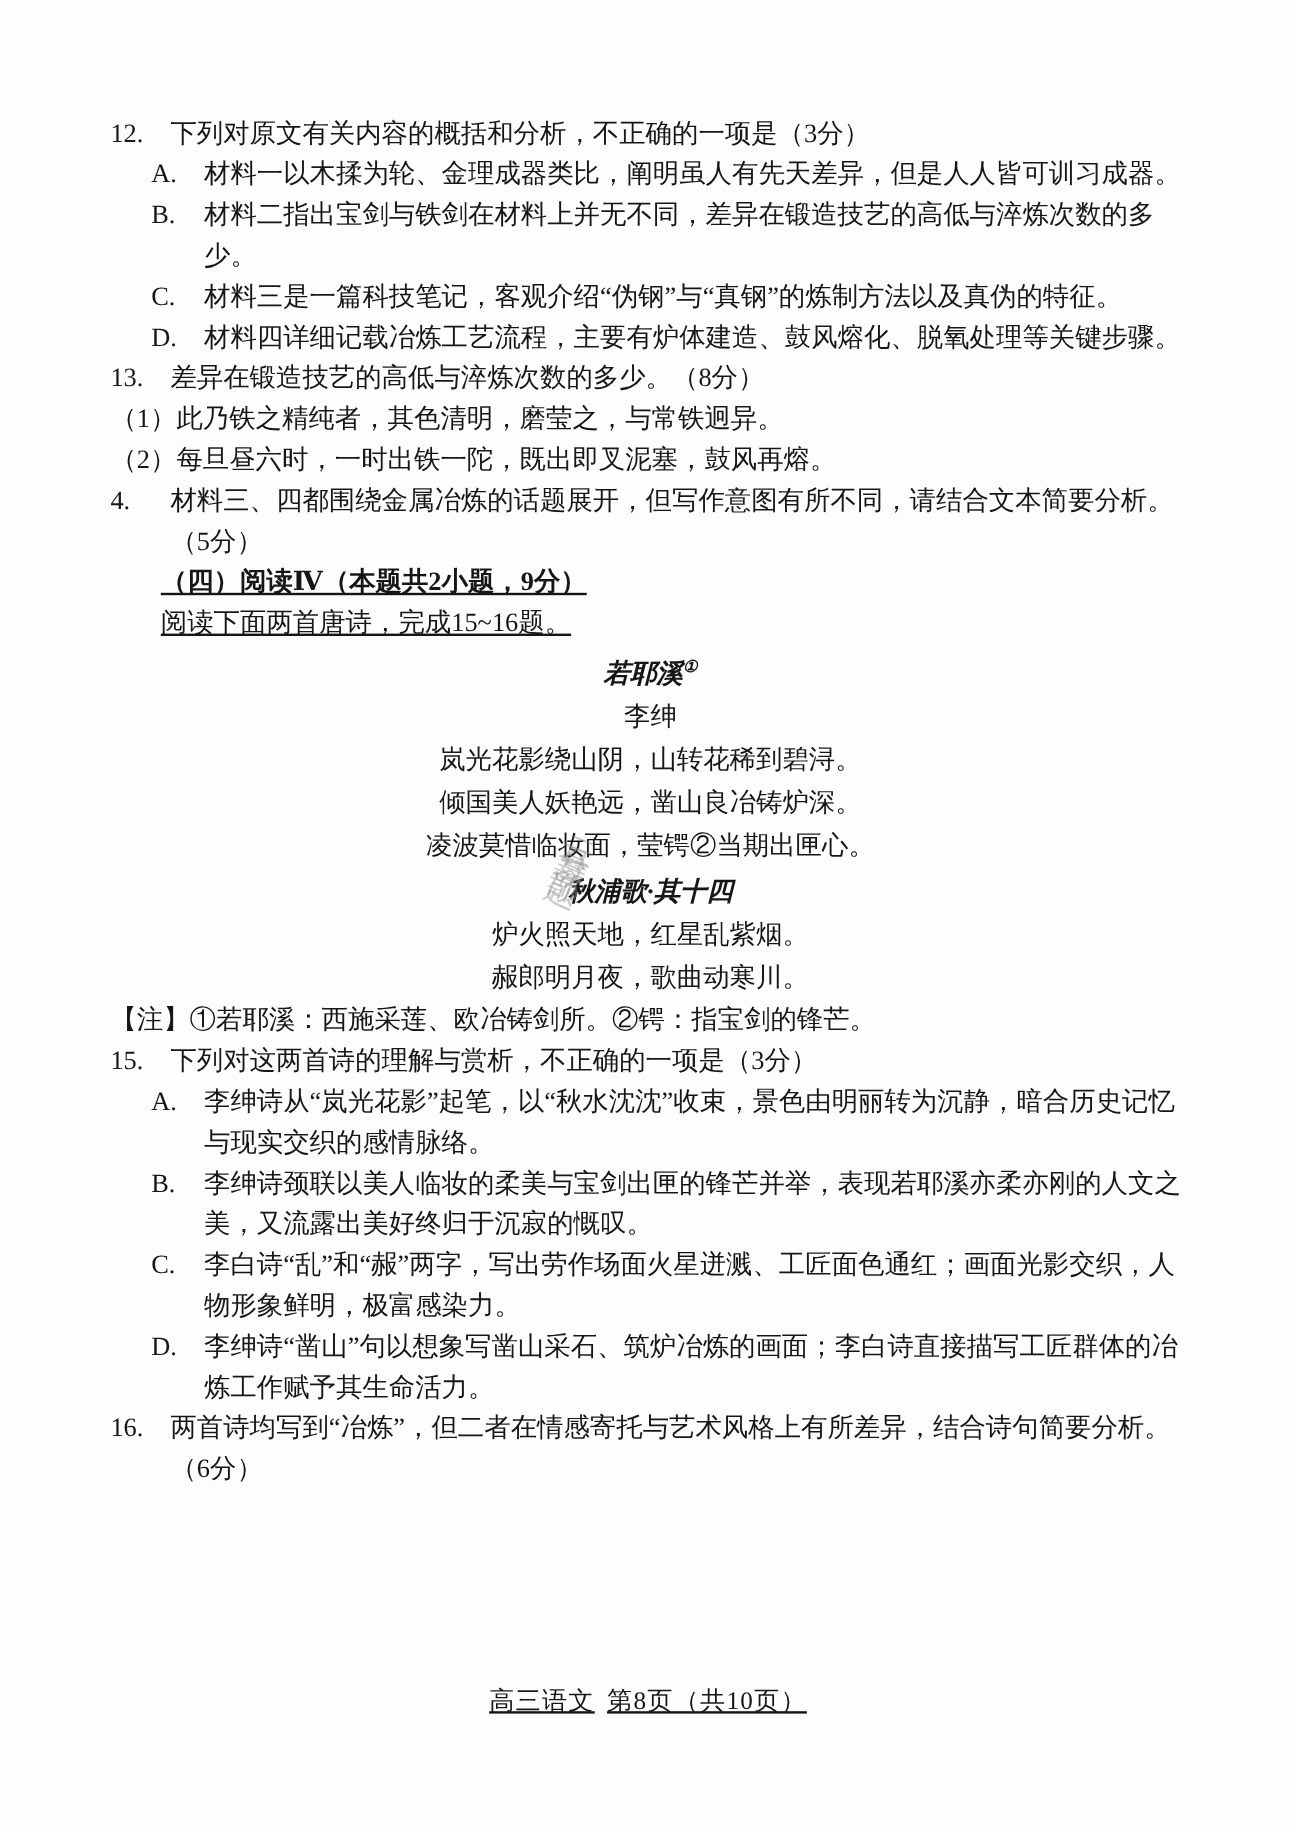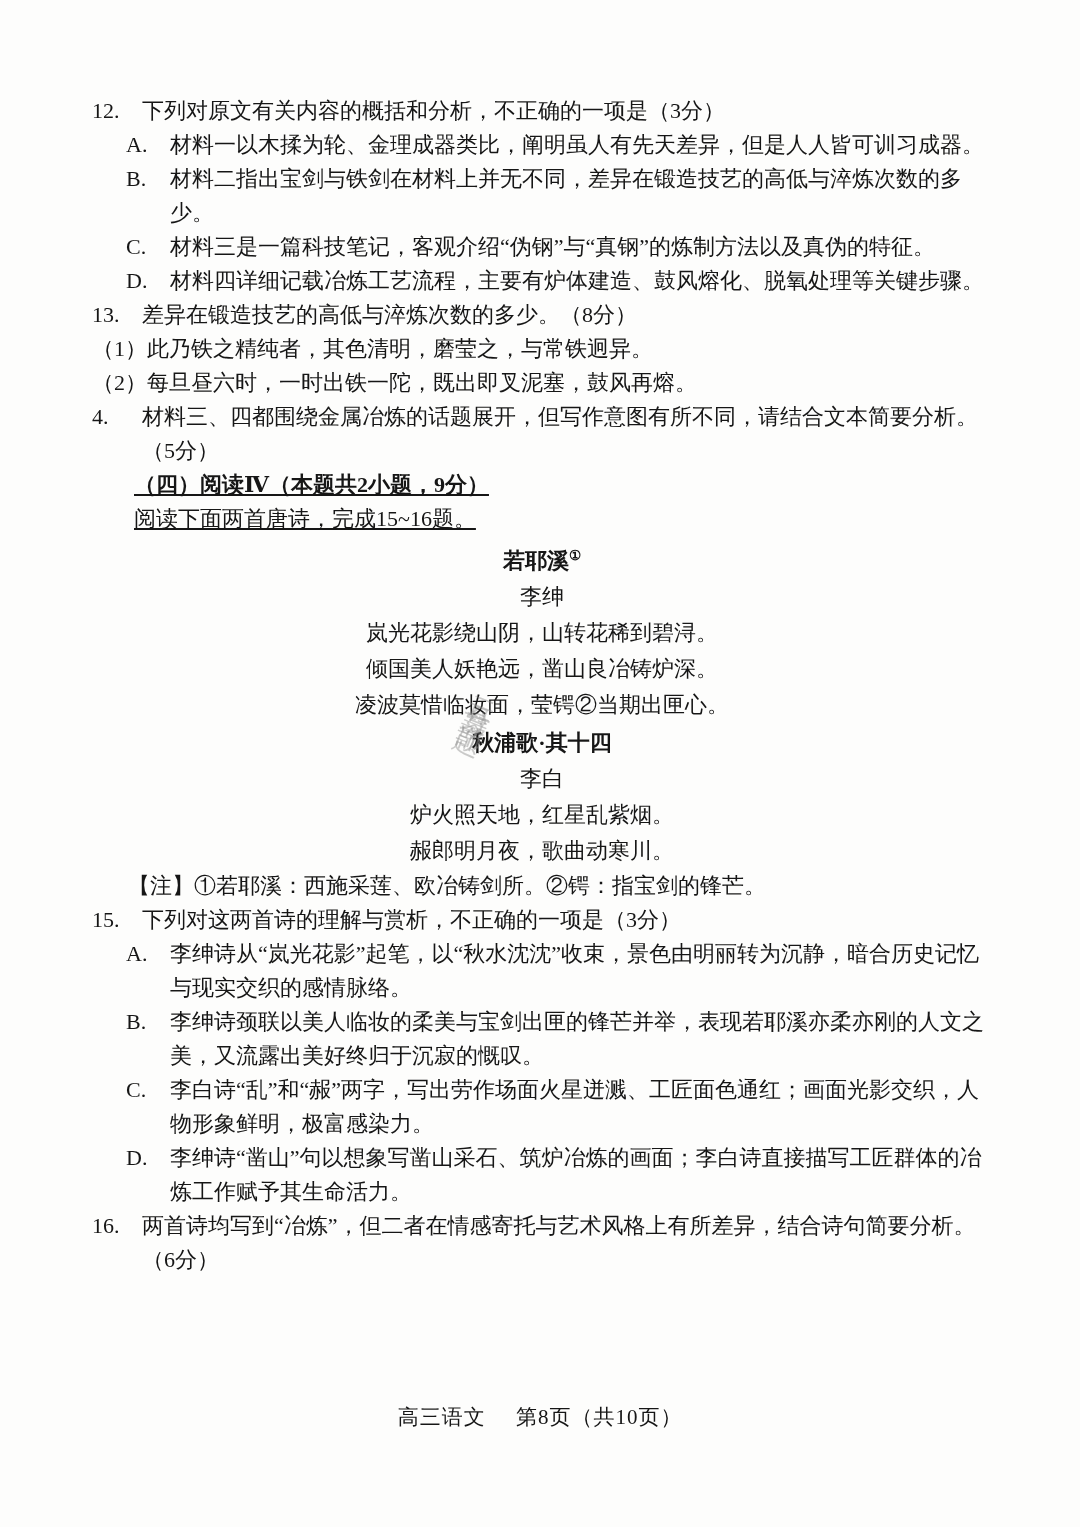--- a/index.html
+++ b/index.html
@@ -19,36 +19,36 @@
     padding: 94px 88px 0 92px;
   }
   
   .qrow { position: relative; padding-left: 50px; }
   .qrow .num { position: absolute; left: 0; top: 0; }
   
   .opt { position: relative; padding-left: 78px; }
   .opt .letter { position: absolute; left: 34px; top: 0; }
   .plain { padding-left: 0; }
   .indent1 { margin-left: 42px; text-decoration: underline; }
-  .indent-note { margin-left: 36px; }
+  .indent-note { }
   .bold { font-weight: 700; }
   .poem-line { text-align: center; line-height: 36px; }
-  .poem-title { text-align: center; font-weight: 700; line-height: 36px; margin-top: 2px; }
+  .poem-title { text-align: center; font-weight: 700; line-height: 36px; margin-top: 2px; font-style: italic; }
   .poem-author { text-align: center; line-height: 36px; }
   sup { font-size: 0.62em; vertical-align: super; }
   .footer {
     position: absolute;
     top: 1400px;
     left: 0;
     width: 100%;
     text-align: center;
     font-size: 21px;
     letter-spacing: 1px;
   }
-  .footer span { margin: 0 12px; }
+  .footer span { margin: 0 2px; text-decoration: underline; }
   .watermark {
     position: absolute;
     left: 468px;
     top: 678px;
     writing-mode: vertical-rl;
     transform: rotate(22deg);
     color: rgba(140, 140, 140, 0.45);
     font-size: 28px;
     letter-spacing: 8px;
     pointer-events: none;
@@ -96,21 +96,20 @@
   <div class="indent1 bold">（四）阅读Ⅳ（本题共2小题，9分）</div>
   <div class="indent1">阅读下面两首唐诗，完成15~16题。</div>
 
   <div class="poem-title"><span>若耶溪</span><sup>①</sup></div>
   <div class="poem-author">李绅</div>
   <div class="poem-line">岚光花影绕山阴，山转花稀到碧浔。</div>
   <div class="poem-line">倾国美人妖艳远，凿山良冶铸炉深。</div>
   <div class="poem-line">凌波莫惜临妆面，莹锷②当期出匣心。</div>
 
   <div class="poem-title">秋浦歌·其十四</div>
-  <div class="poem-author">李白</div>
   <div class="poem-line">炉火照天地，红星乱紫烟。</div>
   <div class="poem-line">赧郎明月夜，歌曲动寒川。</div>
 
   <div class="indent-note">【注】①若耶溪：西施采莲、欧冶铸剑所。②锷：指宝剑的锋芒。</div>
 
   <div class="qrow">
     <span class="num">15.</span>
     <span>下列对这两首诗的理解与赏析，不正确的一项是（3分）</span>
   </div>
   <div class="opt">

